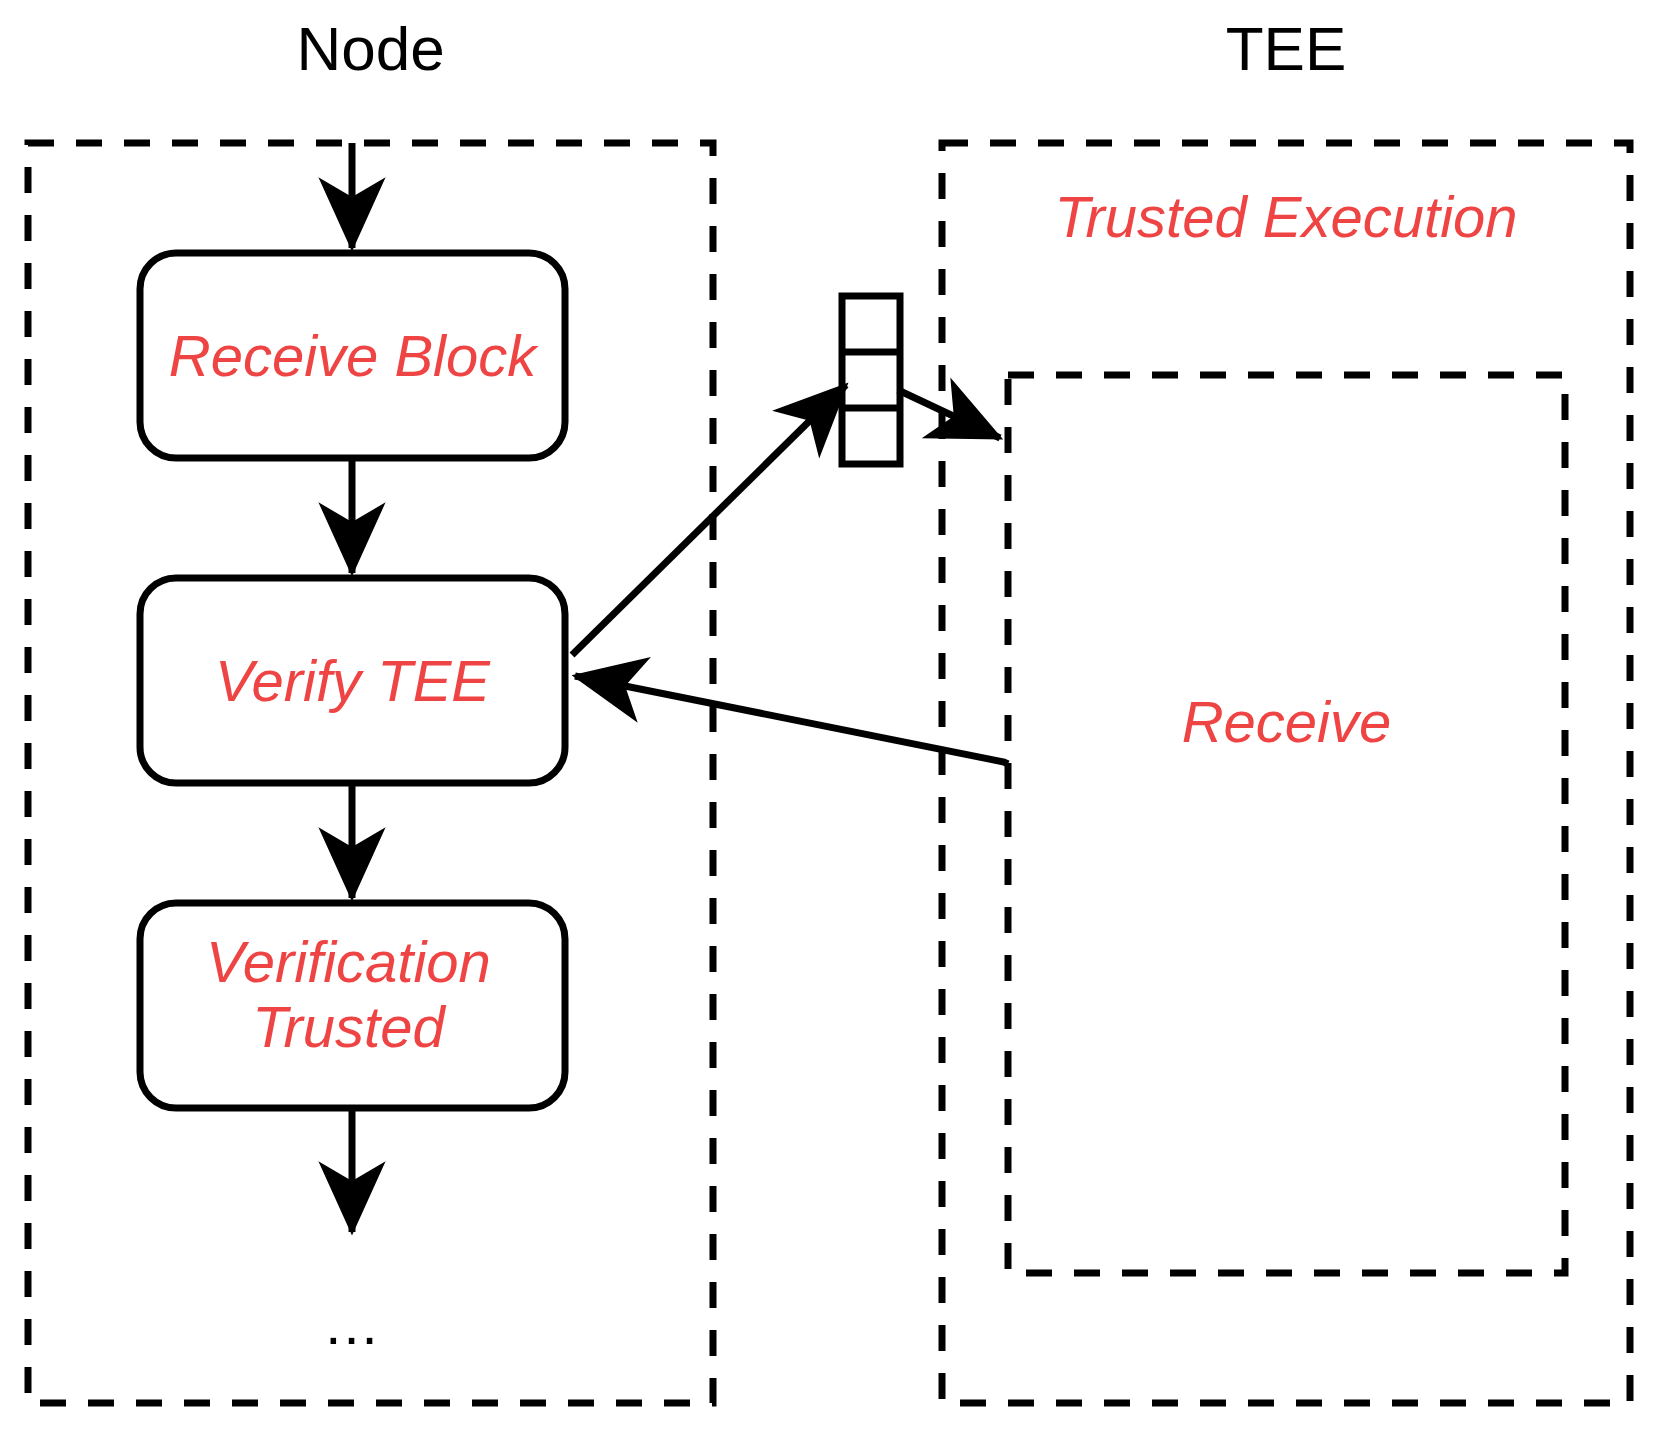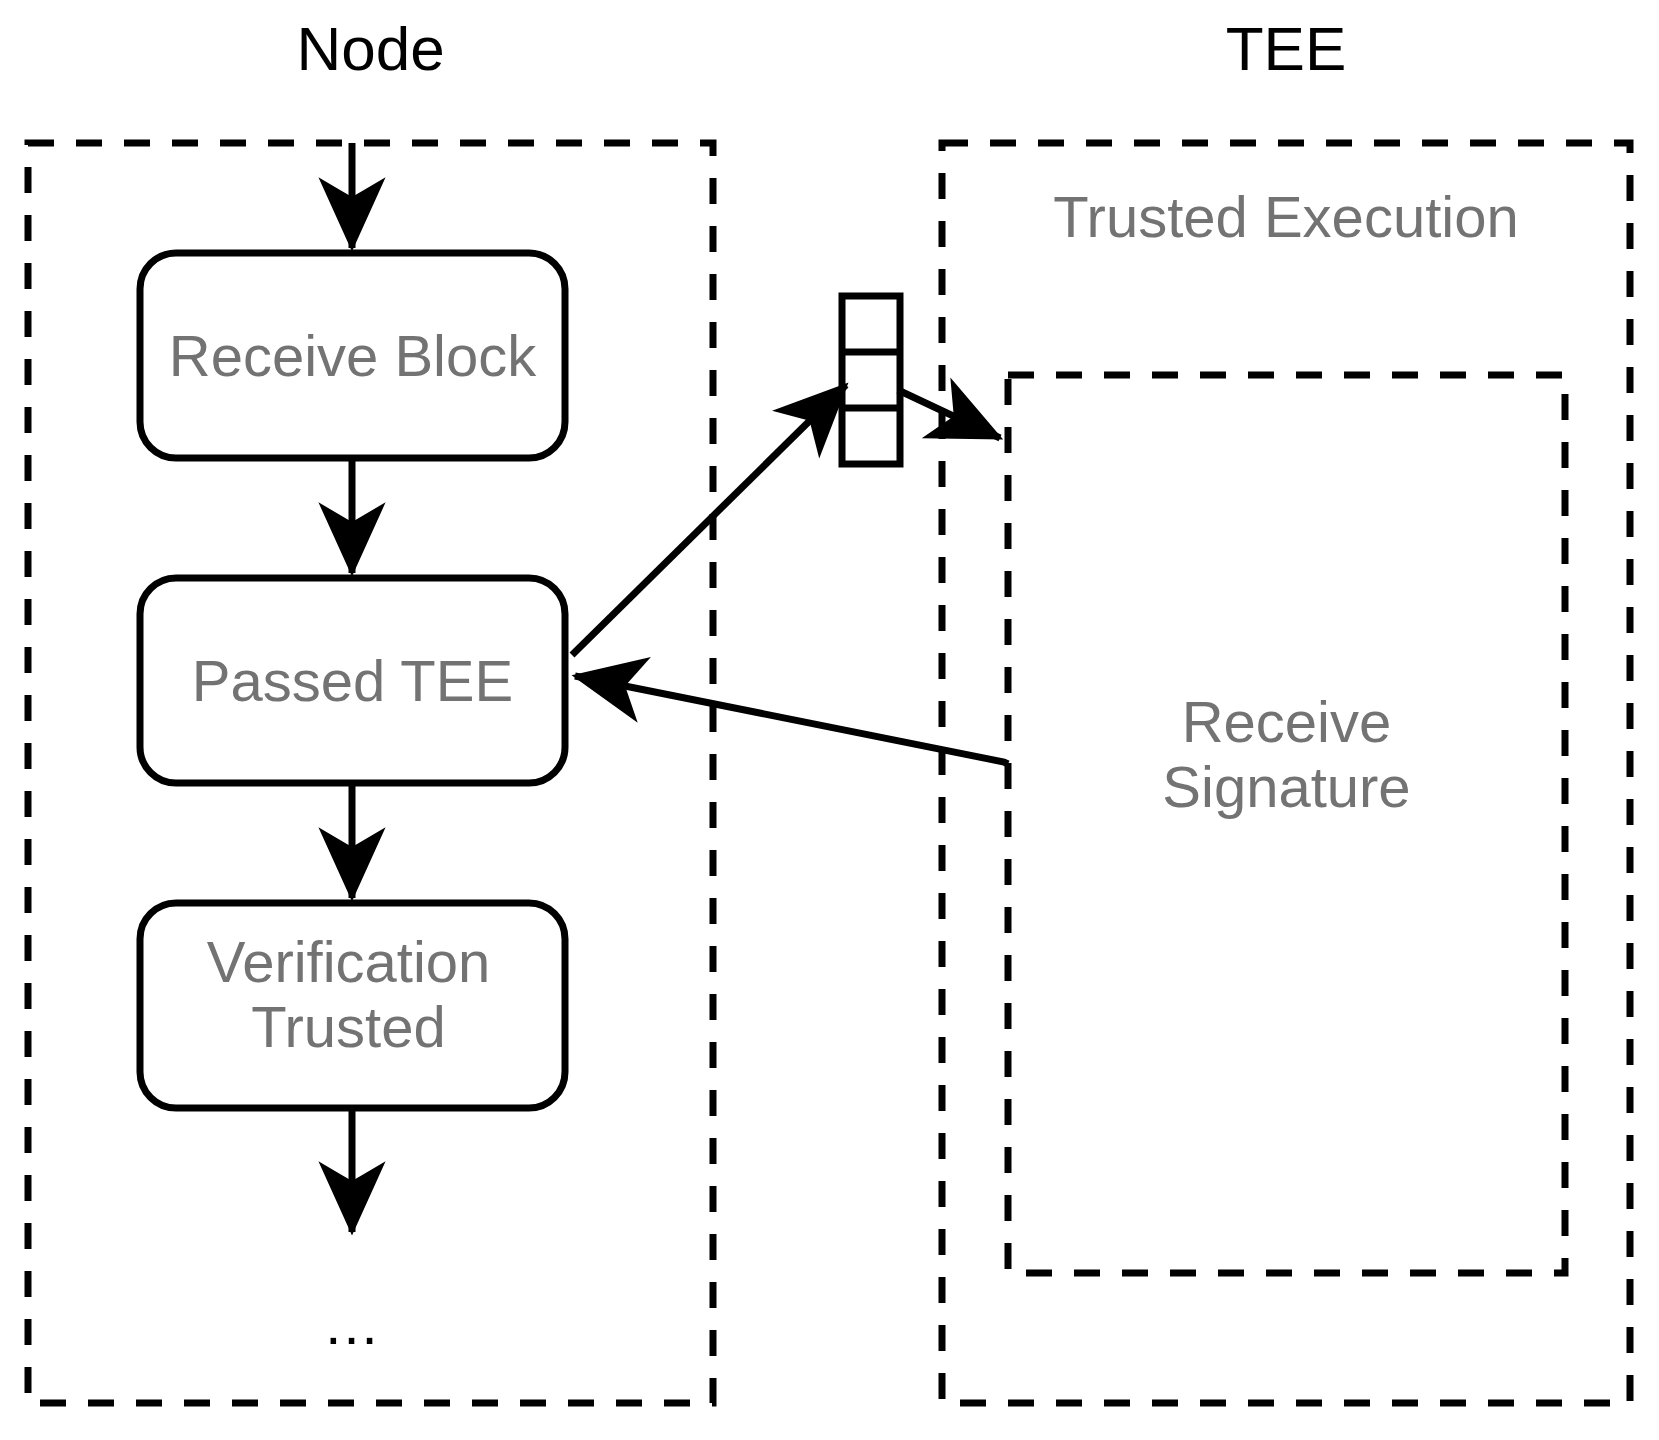--- a/index.html
+++ b/index.html
@@ -32,24 +32,25 @@
     line-height: 1.0;
     color: #000;
     white-space: nowrap;
     text-align: center;
     font-weight: 400;
   }
   .boxlabel {
     position: absolute;
     font-size: 58px;
     line-height: 1.12;
-    color: #737373;
+    color: #ef4444;
     text-align: center;
     white-space: nowrap;
     font-weight: 400;
+    font-style: italic;
   }
   .boxlabel.two {
     white-space: normal;
   }
   .ellipsis {
     position: absolute;
     font-size: 58px;
     line-height: 1;
     color: #000;
     text-align: center;
@@ -106,30 +107,29 @@
   </svg>
 
   <div class="ttl" style="left:942px; top:18px; width:688px;">TEE</div>
 
   <div class="ttl" style="left:28px; top:18px; width:685px;">Node</div>
 
   <div class="boxlabel" style="left:942px; top:185px; width:688px;">Trusted Execution</div>
 
   <div class="boxlabel" style="left:140px; top:324px; width:425px;text-align:center;">Receive Block</div>
 
-  <div class="boxlabel" style="left:140px; top:649px; width:425px;">Passed TEE</div>
+  <div class="boxlabel" style="left:140px; top:649px; width:425px;">Verify TEE</div>
 
   <div style="position:absolute; left:136px; top:930px; width:425px; text-align:center;">
     <div class="boxlabel two" style="position:static; width:100%;">Verification</div>
     <div class="boxlabel two" style="position:static; width:100%;">Trusted</div>
   </div>
 
   <div style="position:absolute; left:1008px; top:690px; width:557px; text-align:center;">
     <div class="boxlabel two" style="position:static; width:100%;">Receive</div>
-    <div class="boxlabel two" style="position:static; width:100%;">Signature</div>
   </div>
 
   <div class="ellipsis" style="left:140px; top:1295px; width:425px;">...</div>
 
   <div class="hit" style="left:140px; top:253px; width:425px; height:205px;"></div>
   <div class="hit" style="left:140px; top:578px; width:425px; height:205px;"></div>
   <div class="hit" style="left:140px; top:903px; width:425px; height:205px;"></div>
   <div class="hit" style="left:842px; top:296px; width:58px; height:168px;"></div>
   <div class="hit" style="left:1008px; top:375px; width:557px; height:898px;"></div>
 

